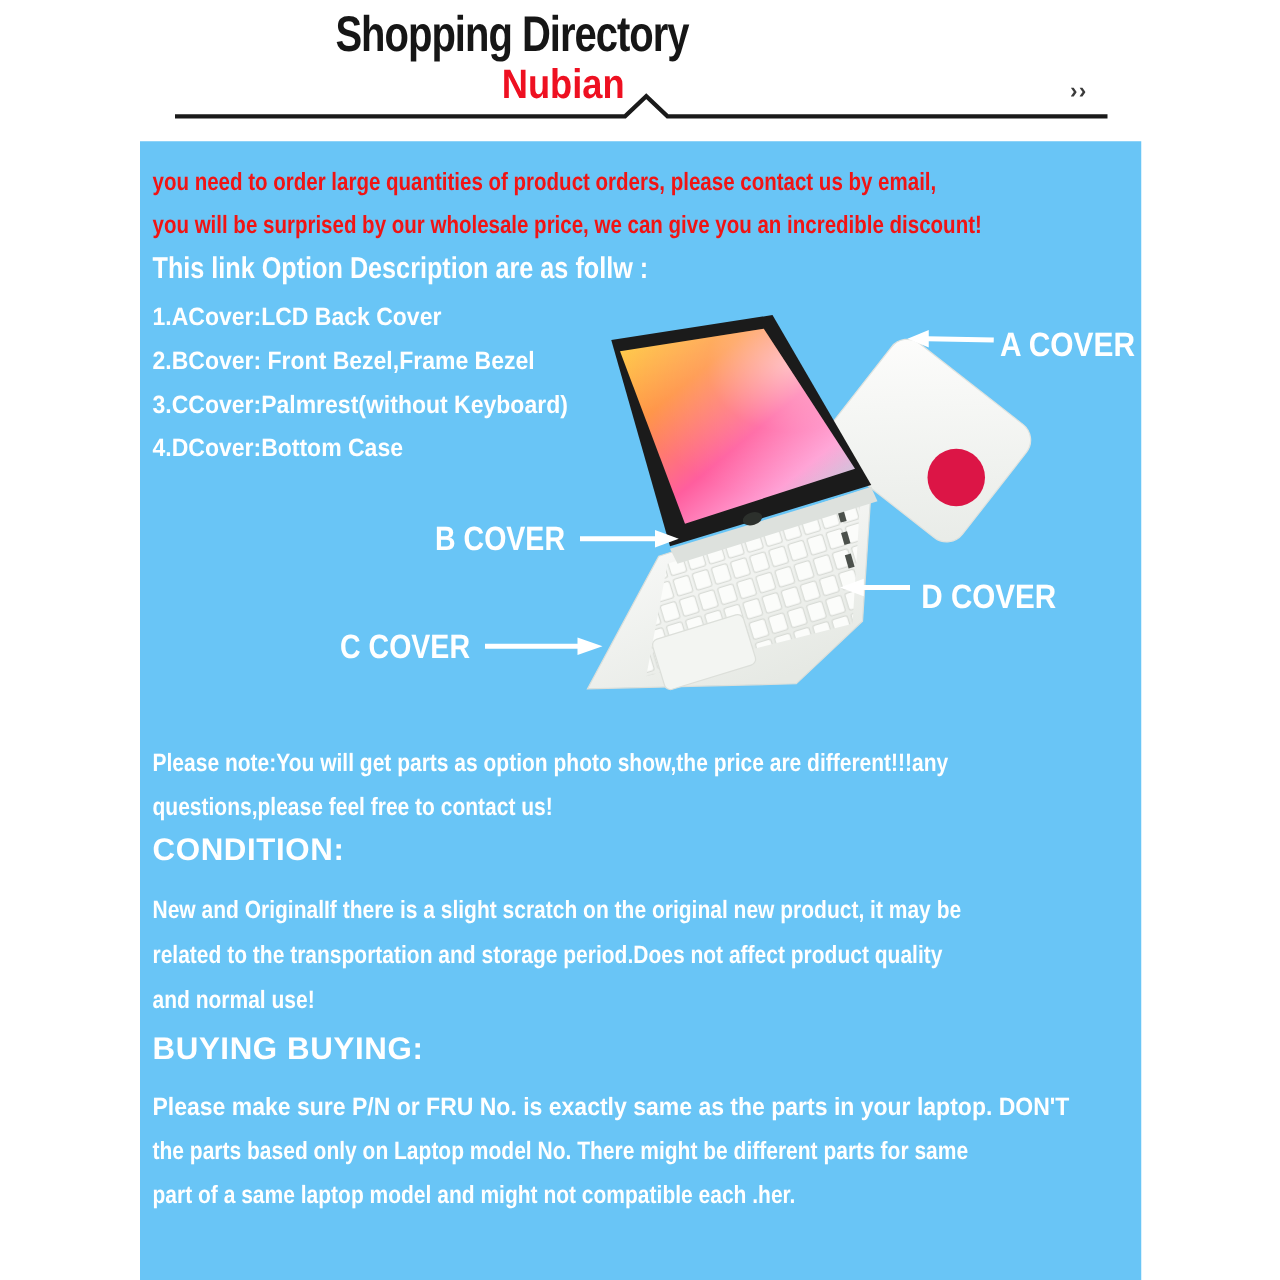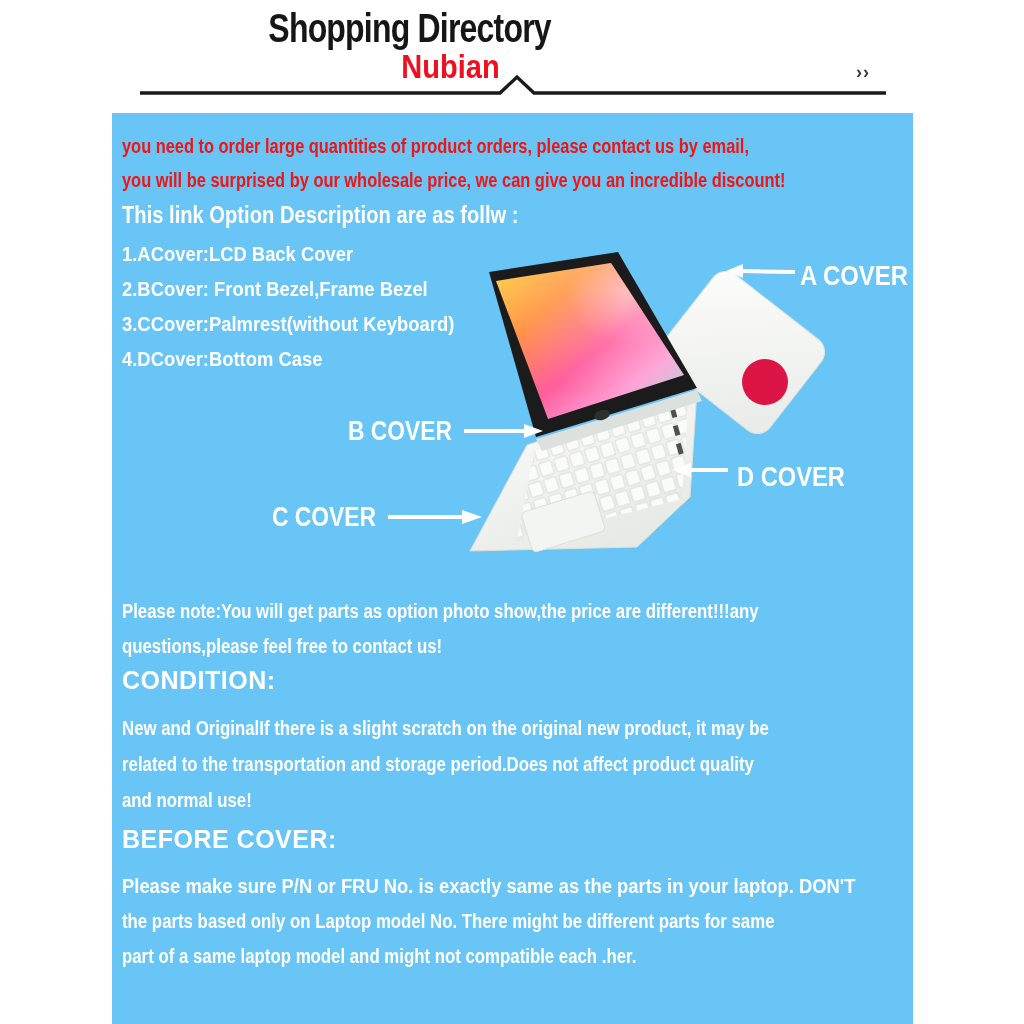--- a/index.html
+++ b/index.html
@@ -144,19 +144,19 @@
     <div class="txt fit s92 list-item" style="top:235px">4.DCover:Bottom Case</div>
 
     <div class="txt fit s84 para" style="top:487px">Please note:You will get parts as option photo show,the price are different!!!any</div>
     <div class="txt fit s84 para" style="top:522px">questions,please feel free to contact us!</div>
 
     <div class="txt fit big-head" style="top:553px">CONDITION:</div>
     <div class="txt fit s84 para" style="top:604px">New and OriginalIf there is a slight scratch on the original new product, it may be</div>
     <div class="txt fit s84 para" style="top:640px">related to the transportation and storage period.Does not affect product quality</div>
     <div class="txt fit s84 para" style="top:676px"> and normal use!</div>
 
-    <div class="txt fit big-head" style="top:712px">BEFORE COVER:</div>
+    <div class="txt fit big-head" style="top:712px">BUYING BUYING:</div>
     <div class="txt fit s92 para" style="top:762px">Please make sure P/N or FRU No. is exactly same as the parts in your laptop. DON'T</div>
     <div class="txt fit s84 para" style="top:797px">the parts based only on Laptop model No. There might be different parts for same</div>
     <div class="txt fit s84 para" style="top:832px">part of a same laptop model and might not compatible each .her.</div>
   </div>
 
 </div>
 
 </body></html>

